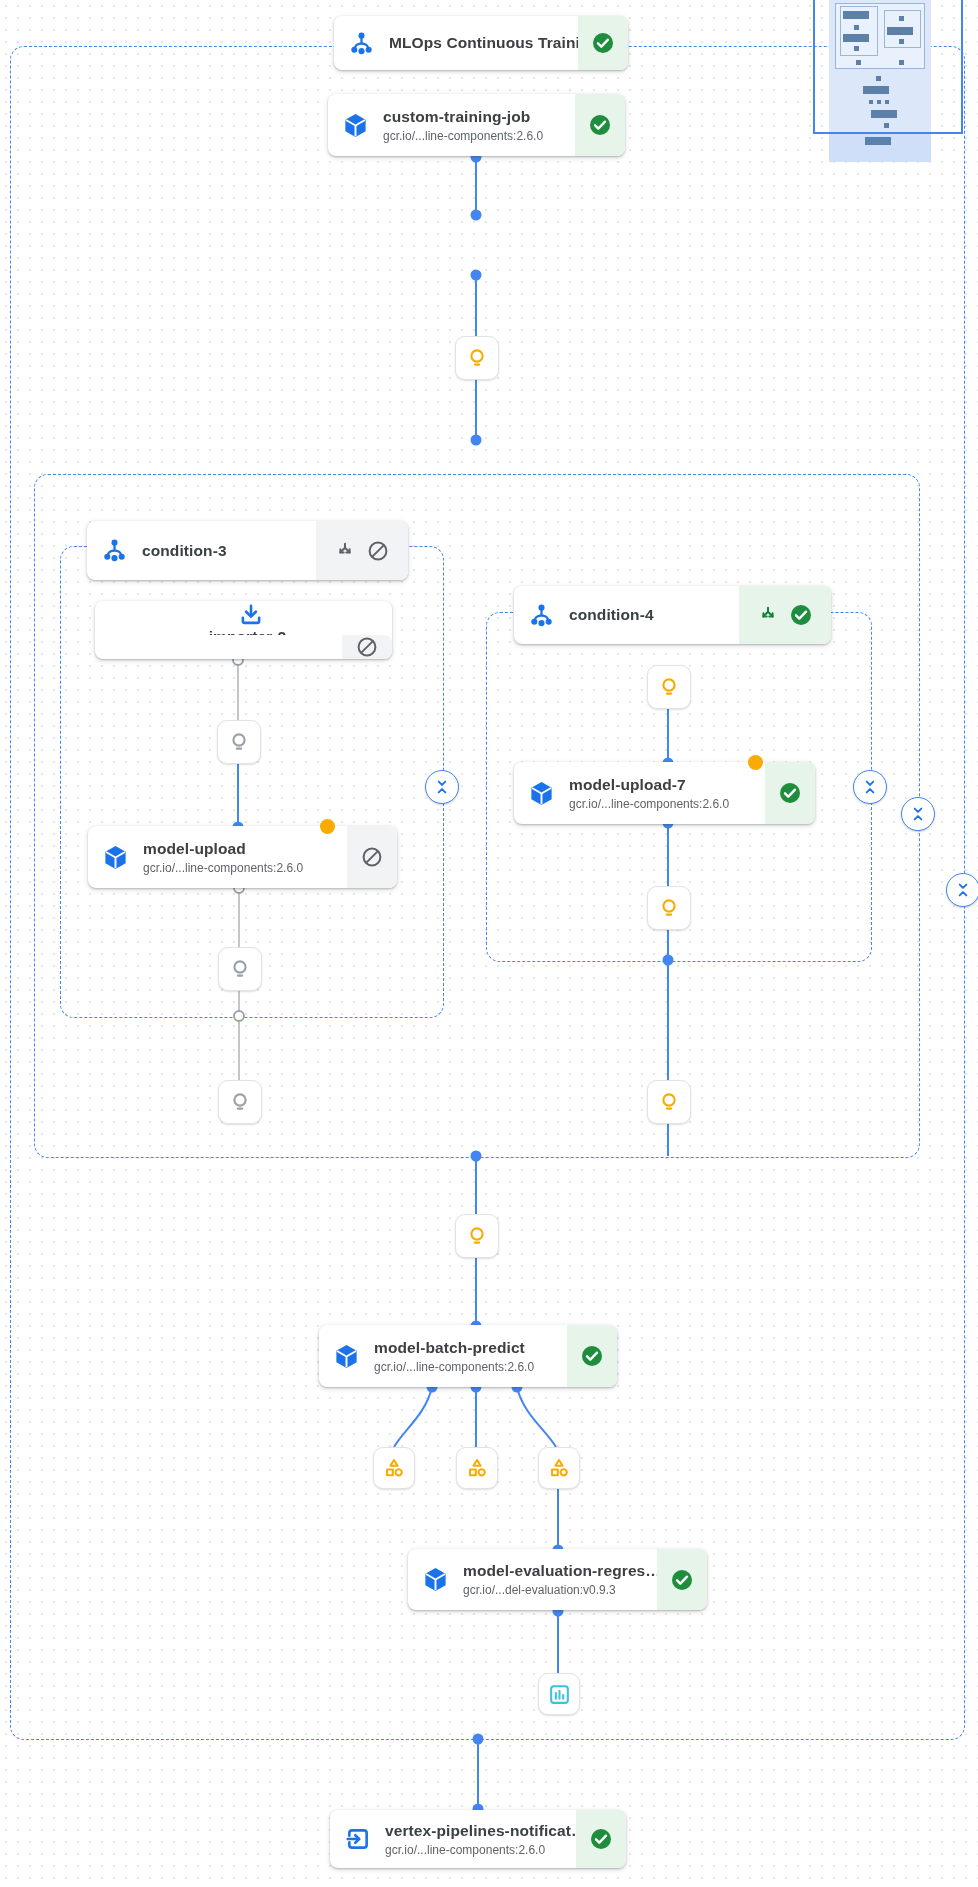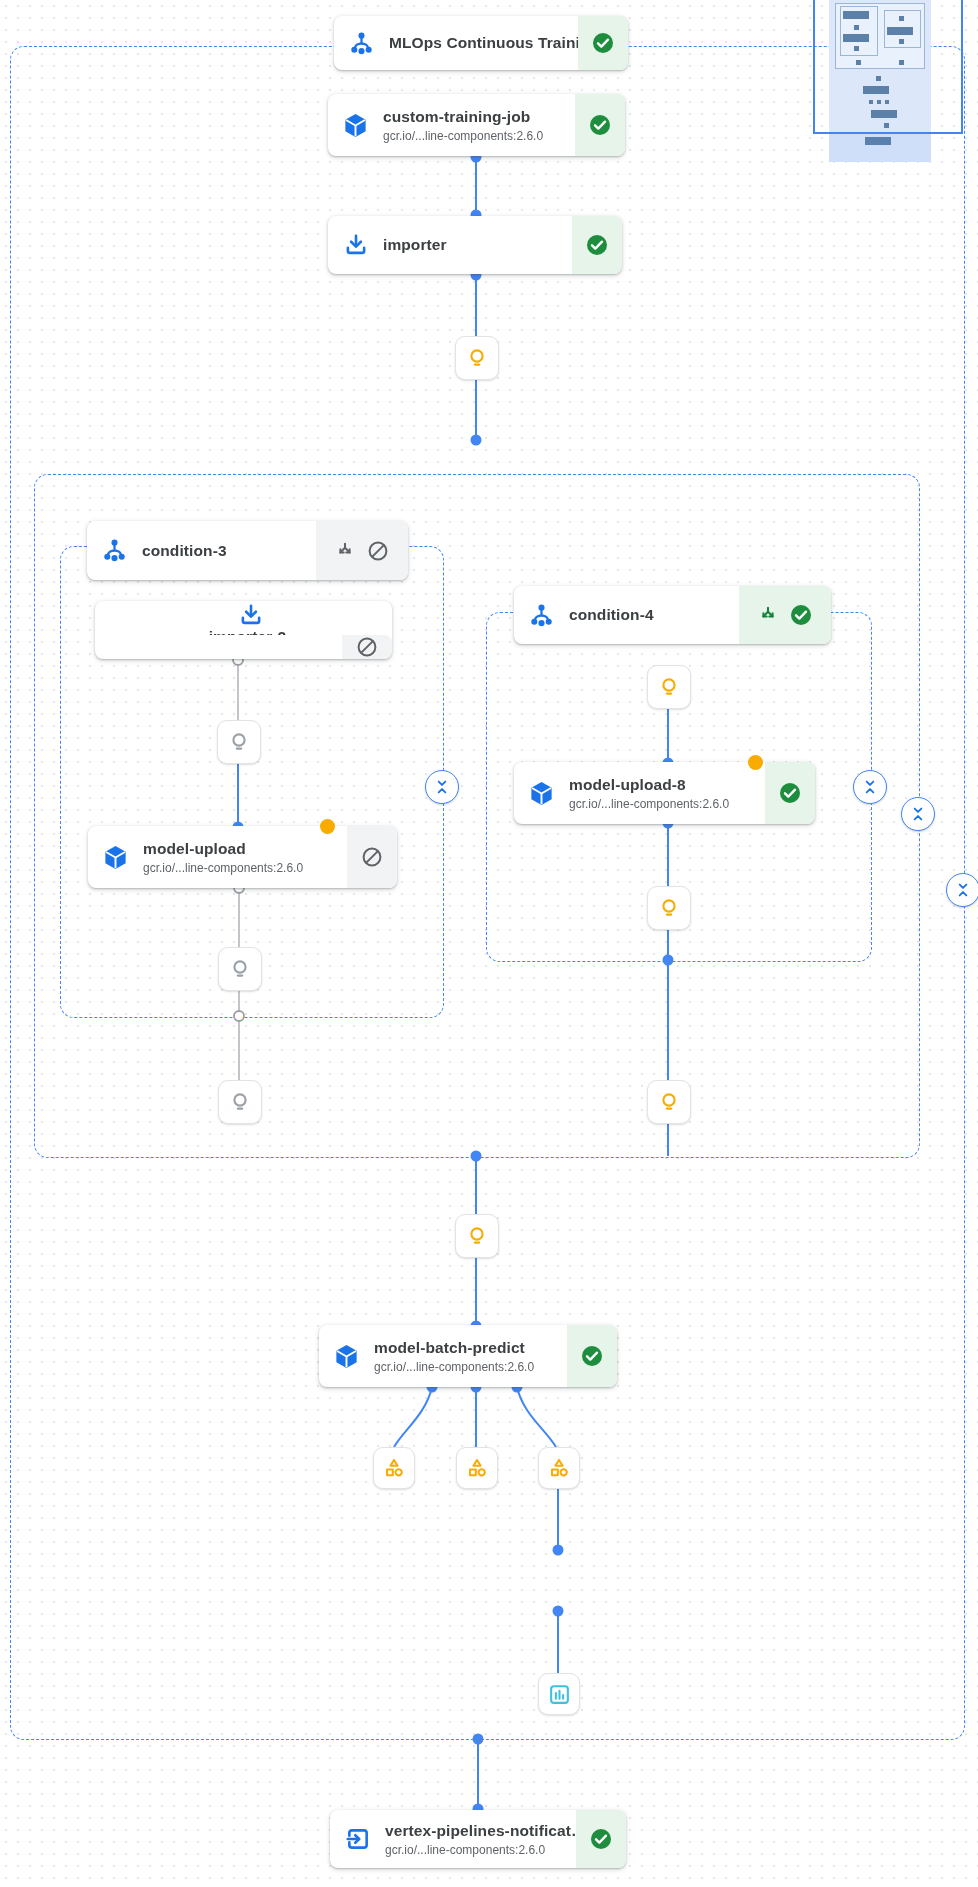--- a/index.html
+++ b/index.html
@@ -148,38 +148,20 @@
       <div class="nsub">gcr.io/...line-components:2.6.0</div>
     </div>
     <div class="nstatus green">
       <svg width="24" height="24" viewBox="0 0 24 24">
           <circle cx="12" cy="12" r="10" fill="#1e8e3e"></circle>
           <path d="m7 12.3 3.3 3.3 6.7-6.9" stroke="#fff" stroke-width="2.4" fill="none" stroke-linecap="round" stroke-linejoin="round"></path>
         </svg>
     </div>
   </div>
 
-  <div class="node" style="left:328px;top:216px;width:294px;height:58px;">
-    <span class="ni">
-      <svg width="26" height="26" viewBox="0 0 24 24" fill="none" stroke="#1a73e8" stroke-width="2.4" stroke-linecap="round" stroke-linejoin="round">
-          <path d="M12 3.5V13"></path>
-          <path d="M7.5 9 12 13.5 16.5 9"></path>
-          <path d="M4.5 14.5v3c0 1 .8 1.8 1.8 1.8h11.4c1 0 1.8-.8 1.8-1.8v-3"></path>
-        </svg>
-    </span>
-    <div class="nt">
-        <div class="ntitle">importer</div>
-      </div>
-    <div class="nstatus green">
-      <svg width="24" height="24" viewBox="0 0 24 24">
-          <circle cx="12" cy="12" r="10" fill="#1e8e3e"></circle>
-          <path d="m7 12.3 3.3 3.3 6.7-6.9" stroke="#fff" stroke-width="2.4" fill="none" stroke-linecap="round" stroke-linejoin="round"></path>
-        </svg>
-    </div>
-  </div>
 
 
   <div class="node" style="left:87px;top:521px;width:321px;height:59px;text-align:center;">
     <span class="ni">
       <svg width="27" height="27" viewBox="0 0 24 24">
           <g fill="#1a73e8">
             <circle cx="12" cy="5" r="2.7"></circle>
             <circle cx="5.6" cy="17.5" r="2.7"></circle>
             <circle cx="12" cy="18.8" r="2.7"></circle>
             <circle cx="18.4" cy="17.5" r="2.7"></circle>
@@ -278,21 +260,21 @@
 
   <div class="node" style="left:514px;top:762px;width:301px;height:62px;">
     <span class="ydot" style="right:52px;"></span>
     <span class="ni">
       <svg width="27" height="27" viewBox="0 0 24 24">
           <path d="M12 1.8 21 6.9v10.2L12 22.2 3 17.1V6.9z" fill="#1a73e8"></path>
           <path d="M12 12v9.5M12 12 3.6 7.1M12 12l8.4-4.9" stroke="#fff" stroke-width="1.7" fill="none"></path>
         </svg>
     </span>
     <div class="nt">
-      <div class="ntitle">model-upload-8</div>
+      <div class="ntitle">model-upload-7</div>
       <div class="nsub">gcr.io/...line-components:2.6.0</div>
     </div>
     <div class="nstatus green">
       <svg width="24" height="24" viewBox="0 0 24 24">
           <circle cx="12" cy="12" r="10" fill="#1e8e3e"></circle>
           <path d="m7 12.3 3.3 3.3 6.7-6.9" stroke="#fff" stroke-width="2.4" fill="none" stroke-linecap="round" stroke-linejoin="round"></path>
         </svg>
     </div>
   </div>
 
@@ -308,20 +290,38 @@
       <div class="nsub">gcr.io/...line-components:2.6.0</div>
     </div>
     <div class="nstatus green">
       <svg width="24" height="24" viewBox="0 0 24 24">
           <circle cx="12" cy="12" r="10" fill="#1e8e3e"></circle>
           <path d="m7 12.3 3.3 3.3 6.7-6.9" stroke="#fff" stroke-width="2.4" fill="none" stroke-linecap="round" stroke-linejoin="round"></path>
         </svg>
     </div>
   </div>
 
+  <div class="node" style="left:408px;top:1549px;width:299px;height:61px;">
+    <span class="ni">
+      <svg width="27" height="27" viewBox="0 0 24 24">
+          <path d="M12 1.8 21 6.9v10.2L12 22.2 3 17.1V6.9z" fill="#1a73e8"></path>
+          <path d="M12 12v9.5M12 12 3.6 7.1M12 12l8.4-4.9" stroke="#fff" stroke-width="1.7" fill="none"></path>
+        </svg>
+    </span>
+    <div class="nt">
+      <div class="ntitle">model-evaluation-regres…</div>
+      <div class="nsub">gcr.io/...del-evaluation:v0.9.3</div>
+    </div>
+    <div class="nstatus green">
+      <svg width="24" height="24" viewBox="0 0 24 24">
+          <circle cx="12" cy="12" r="10" fill="#1e8e3e"></circle>
+          <path d="m7 12.3 3.3 3.3 6.7-6.9" stroke="#fff" stroke-width="2.4" fill="none" stroke-linecap="round" stroke-linejoin="round"></path>
+        </svg>
+    </div>
+  </div>
 
   <div class="node" style="left:330px;top:1810px;width:296px;height:58px;">
     <span class="ni">
       <svg width="26" height="26" viewBox="0 0 24 24" fill="none" stroke="#1a73e8" stroke-width="2.4" stroke-linecap="round" stroke-linejoin="round">
           <path d="M4 9V6.5C4 5.1 5.1 4 6.5 4h11C18.9 4 20 5.1 20 6.5v11c0 1.4-1.1 2.5-2.5 2.5h-11C5.1 20 4 18.9 4 17.5V15"></path>
           <path d="M2.5 12h10.5"></path>
           <path d="m9.5 8.5 3.5 3.5-3.5 3.5"></path>
         </svg>
     </span>
     <div class="nt">

